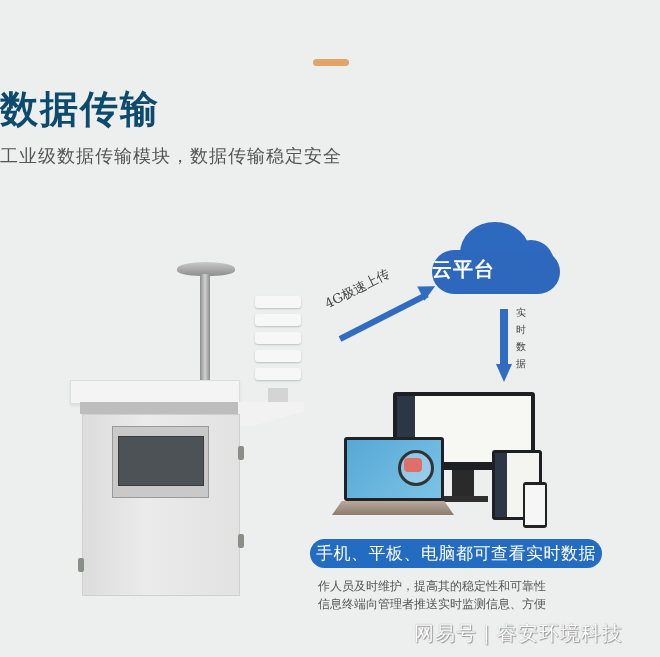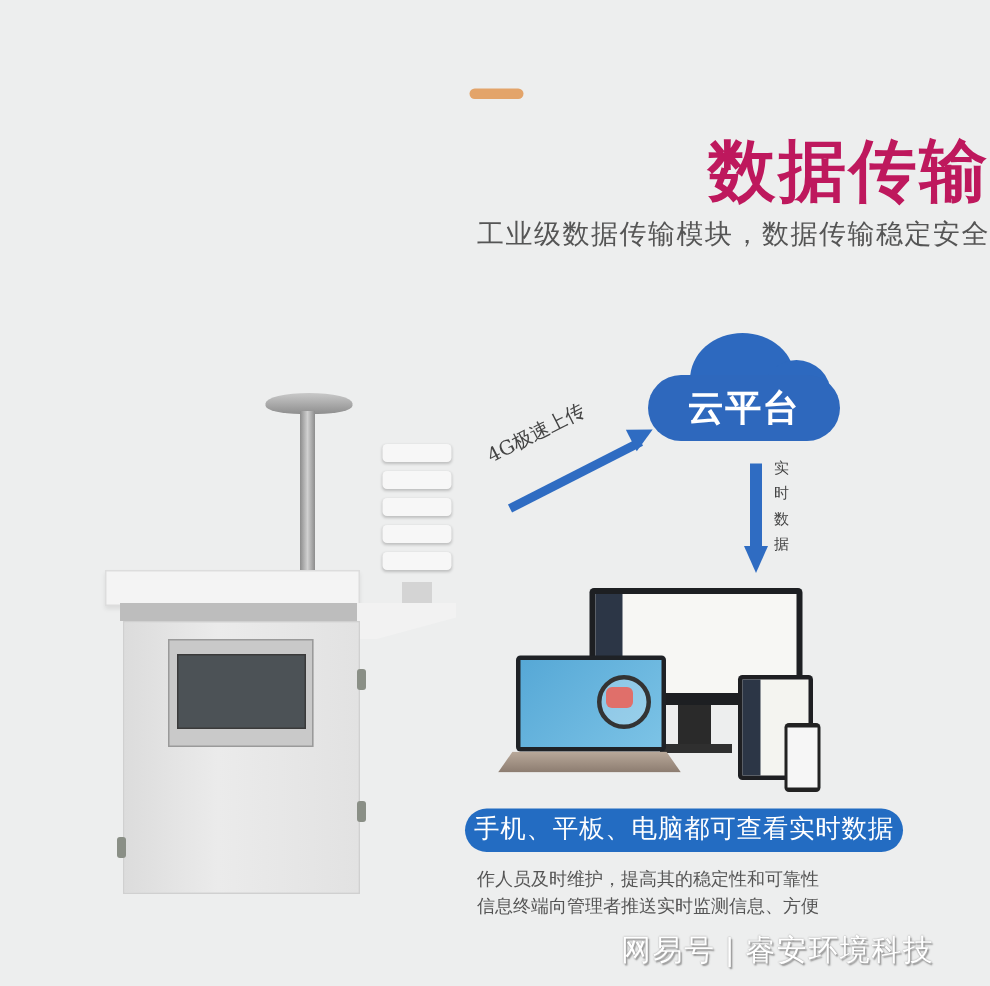--- a/index.html
+++ b/index.html
@@ -7,25 +7,25 @@
       width:660px; height:657px; overflow:hidden;
       background:#edeeee;
       font-family:"DejaVu Sans", sans-serif;
       position:relative;
     }
     .accent-bar {
       position:absolute; left:313px; top:59px; width:36px; height:7px;
       background:#e3a46a; border-radius:4px;
     }
     .title {
-      position:absolute; left:0; width:660px; top:84px; text-align:right;
-      font-size:45px; font-weight:bold; color:#be185d; letter-spacing:2px;
+      position:absolute; left:0; width:660px; top:84px; text-align:left;
+      font-size:38px; font-weight:bold; color:#0c4a6e; letter-spacing:2px;
     }
     .subtitle {
-      position:absolute; left:0; width:660px; top:144px; text-align:right;
+      position:absolute; left:0; width:660px; top:144px; text-align:left;
       font-size:18px; color:#555; letter-spacing:1px;
     }
     
     .station { position:absolute; left:60px; top:250px; width:250px; height:360px; }
     .mast-cap { position:absolute; left:117px; top:12px; width:58px; height:14px; background:linear-gradient(#c9c9c9,#8e8e8e); border-radius:50% 50% 40% 40%; }
     .mast { position:absolute; left:140px; top:24px; width:10px; height:110px; background:linear-gradient(90deg,#8c8c8c,#d0d0d0,#8c8c8c); }
     .lid { position:absolute; left:10px; top:130px; width:168px; height:22px; background:#f4f4f4; border:1px solid #ddd; box-shadow:0 2px 3px rgba(0,0,0,.08); }
     .lid-band { position:absolute; left:20px; top:152px; width:158px; height:12px; background:#bdbdbd; }
     .cabinet { position:absolute; left:22px; top:164px; width:156px; height:180px; background:linear-gradient(90deg,#dcdcdc,#ebebeb 40%,#e2e2e2); border:1px solid #d0d0d0; }
     .screen-frame { position:absolute; left:52px; top:176px; width:95px; height:70px; background:#c9c9c9; border:1px solid #9a9a9a; }
@@ -36,21 +36,21 @@
     .shield-stem { position:absolute; left:208px; top:138px; width:20px; height:16px; background:#d4d4d4; }
     .hinge { position:absolute; width:6px; height:14px; background:#8a8f86; border-radius:2px; }
     
     .arrow-up { position:absolute; left:340px; top:288px; width:98px; height:6px; background:#2f6cc2; transform:rotate(-27deg); transform-origin:left center; top:336px; }
     .arrow-up-head { position:absolute; left:420px; top:282px; width:0; height:0; border-left:16px solid #2f6cc2; border-top:8px solid transparent; border-bottom:8px solid transparent; transform:rotate(-27deg); }
     .arrow-label-up { position:absolute; left:330px; top:295px; font-family:"DejaVu Serif", serif; font-size:13px; color:#444; transform:rotate(-27deg); transform-origin:left bottom; white-space:nowrap; }
     .cloud { position:absolute; left:432px; top:222px; width:128px; height:72px; }
     .cloud .c1 { position:absolute; left:28px; top:0; width:70px; height:62px; border-radius:50%; background:#2d69bf; }
     .cloud .c2 { position:absolute; left:0; top:28px; width:128px; height:44px; border-radius:22px; background:#2e68bd; }
     .cloud .c3 { position:absolute; left:76px; top:18px; width:46px; height:46px; border-radius:50%; background:#2d69bf; }
-    .cloud-label { position:absolute; left:0; top:34px; width:128px; text-align:center; color:#fff; font-weight:bold; font-size:24px; letter-spacing:1px; }
+    .cloud-label { position:absolute; left:0; top:34px; width:128px; color:#fff; font-weight:bold; font-size:20px; letter-spacing:1px; }
     .arrow-down { position:absolute; left:500px; top:309px; width:8px; height:56px; background:#2f6cc2; }
     .arrow-down-head { position:absolute; left:496px; top:364px; width:0; height:0; border-top:18px solid #2f6cc2; border-left:8px solid transparent; border-right:8px solid transparent; }
     .arrow-label-down { position:absolute; left:516px; top:304px; width:16px; font-family:"DejaVu Serif", serif; font-size:10px; color:#444; line-height:17px; }
     
     .monitor { position:absolute; left:393px; top:392px; width:142px; height:78px; background:#1d1f22; border-radius:3px; }
     .monitor-screen { position:absolute; left:397px; top:396px; width:134px; height:66px; background:#f7f7f4; }
     .monitor-side { position:absolute; left:397px; top:396px; width:18px; height:66px; background:#2c3646; }
     .monitor-stand { position:absolute; left:452px; top:470px; width:22px; height:26px; background:#2a2a2a; }
     .monitor-base { position:absolute; left:440px; top:496px; width:48px; height:6px; background:#2f2f2f; }
     .laptop-screen { position:absolute; left:344px; top:437px; width:100px; height:64px; background:#1f2226; border-radius:3px; }

